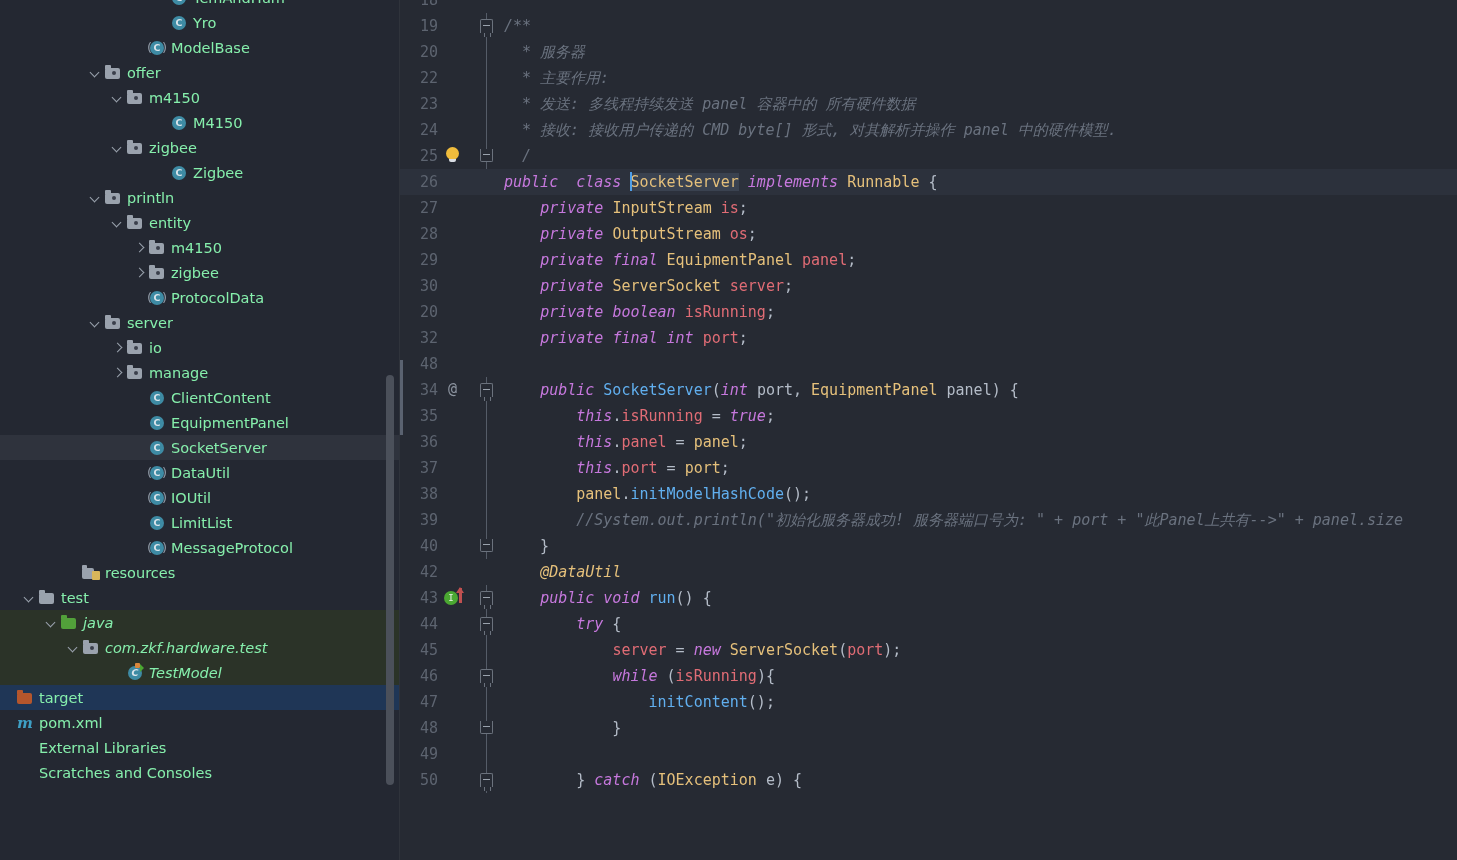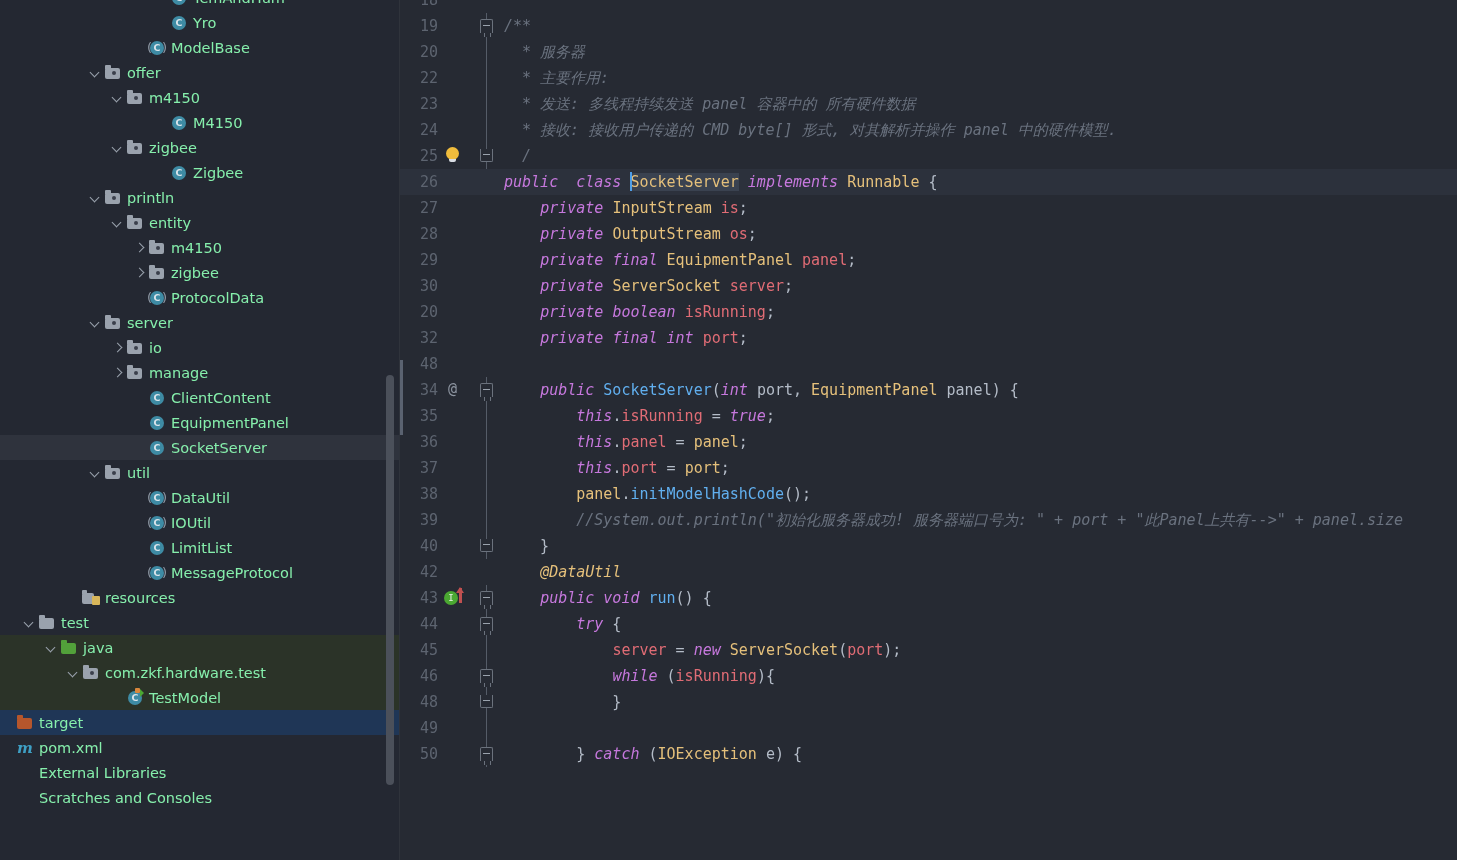--- a/index.html
+++ b/index.html
@@ -23,21 +23,21 @@
     height: 25px;
     display: flex;
     align-items: center;
     white-space: nowrap;
     font-size: 14.5px;
     color: #a9b0bb;
     position: relative;
   }
   .tree-row.sel-grey { background: #2f333d; }
   .tree-row.sel-blue { background: #1f3656; }
-  .tree-row.testsrc  { background: #2b3328; }
+  .tree-row.testsrc  { background: #2b3328; font-style: italic; }
 
   .indent { flex: 0 0 auto; }
   .arrow {
     flex: 0 0 16px; width: 16px; height: 16px;
     position: relative; display: inline-block;
   }
   .arrow.down::after, .arrow.right::after {
     content: ""; position: absolute;
     border-right: 1.6px solid #9aa2ad;
     border-bottom: 1.6px solid #9aa2ad;
@@ -427,28 +427,20 @@
           </span>
           <span class="tree-label">EquipmentPanel</span>
         </div>
         <div class="tree-row sel-grey">
           <span class="indent" style="width: 132px;"></span>
           <span class="arrow "></span>
           <span class="ic ic-class">
             <span class="circ">C</span>
           </span>
           <span class="tree-label">SocketServer</span>
-        </div>
-        <div class="tree-row">
-          <span class="indent" style="width: 88px;"></span>
-          <span class="arrow down"></span>
-          <span class="ic ic-folder">
-            <i class="dot"></i>
-          </span>
-          <span class="tree-label">util</span>
         </div>
         <div class="tree-row">
           <span class="indent" style="width: 132px;"></span>
           <span class="arrow "></span>
           <span class="ic ic-class abs">
             <span class="circ">C</span>
           </span>
           <span class="tree-label">DataUtil</span>
         </div>
         <div class="tree-row">
@@ -565,20 +557,21 @@
         <div class="code-line"><span class="gutter-num">36</span><span class="gutter-mark"></span><span class="gutter-fold"><i class="foldline"></i></span><span class="code-text"><span class="plain">        </span><span class="kwp">this</span><span class="punct">.</span><span class="field">panel</span><span class="punct"> = </span><span class="type">panel</span><span class="punct">;</span></span></div>
         <div class="code-line"><span class="gutter-num">37</span><span class="gutter-mark"></span><span class="gutter-fold"><i class="foldline"></i></span><span class="code-text"><span class="plain">        </span><span class="kwp">this</span><span class="punct">.</span><span class="field">port</span><span class="punct"> = </span><span class="type">port</span><span class="punct">;</span></span></div>
         <div class="code-line"><span class="gutter-num">38</span><span class="gutter-mark"></span><span class="gutter-fold"><i class="foldline"></i></span><span class="code-text"><span class="plain">        </span><span class="type">panel</span><span class="punct">.</span><span class="method">initModelHashCode</span><span class="punct">();</span></span></div>
         <div class="code-line"><span class="gutter-num">39</span><span class="gutter-mark"></span><span class="gutter-fold"><i class="foldline"></i></span><span class="code-text"><span class="cmt">        //System.out.println("初始化服务器成功! 服务器端口号为: " + port + "此Panel上共有--&gt;" + panel.size</span></span></div>
         <div class="code-line"><span class="gutter-num">40</span><span class="gutter-mark"></span><span class="gutter-fold"><i class="foldline"></i><i class="foldbox end"></i></span><span class="code-text"><span class="punct">    }</span></span></div>
         <div class="code-line"><span class="gutter-num">42</span><span class="gutter-mark"></span><span class="gutter-fold"></span><span class="code-text"><span class="plain">    </span><span class="anno">@DataUtil</span></span></div>
         <div class="code-line"><span class="gutter-num">43</span><span class="gutter-mark"><span class="impl-icon">I</span><i class="impl-arrow"></i></span><span class="gutter-fold"><i class="foldline"></i><i class="foldbox start"></i></span><span class="code-text"><span class="plain">    </span><span class="kwp">public</span><span class="plain"> </span><span class="kwp">void</span><span class="plain"> </span><span class="method">run</span><span class="punct">() {</span></span></div>
         <div class="code-line"><span class="gutter-num">44</span><span class="gutter-mark"></span><span class="gutter-fold"><i class="foldline"></i><i class="foldbox start"></i></span><span class="code-text"><span class="plain">        </span><span class="kwp">try</span><span class="punct"> {</span></span></div>
         <div class="code-line"><span class="gutter-num">45</span><span class="gutter-mark"></span><span class="gutter-fold"><i class="foldline"></i></span><span class="code-text"><span class="plain">            </span><span class="field">server</span><span class="punct"> = </span><span class="kwp">new</span><span class="plain"> </span><span class="type">ServerSocket</span><span class="punct">(</span><span class="field">port</span><span class="punct">);</span></span></div>
         <div class="code-line"><span class="gutter-num">46</span><span class="gutter-mark"></span><span class="gutter-fold"><i class="foldline"></i><i class="foldbox start"></i></span><span class="code-text"><span class="plain">            </span><span class="kwp">while</span><span class="punct"> (</span><span class="field">isRunning</span><span class="punct">){</span></span></div>
+        <div class="code-line"><span class="gutter-num">47</span><span class="gutter-mark"></span><span class="gutter-fold"><i class="foldline"></i></span><span class="code-text"><span class="plain">                </span><span class="method">initContent</span><span class="punct">();</span></span></div>
         <div class="code-line"><span class="gutter-num">48</span><span class="gutter-mark"></span><span class="gutter-fold"><i class="foldline"></i><i class="foldbox end"></i></span><span class="code-text"><span class="punct">            }</span></span></div>
         <div class="code-line"><span class="gutter-num">49</span><span class="gutter-mark"></span><span class="gutter-fold"><i class="foldline"></i></span><span class="code-text"></span></div>
         <div class="code-line"><span class="gutter-num">50</span><span class="gutter-mark"></span><span class="gutter-fold"><i class="foldline"></i><i class="foldbox start"></i></span><span class="code-text"><span class="punct">        } </span><span class="kwp">catch</span><span class="punct"> (</span><span class="type">IOException</span><span class="plain"> </span><span class="plain">e</span><span class="punct">) {</span></span></div>
       </div>
   <div id="editor-scroll-2" style="top: 650px; height: 60px;"></div>
     </div>
 
 </div>
 
 </body></html>

